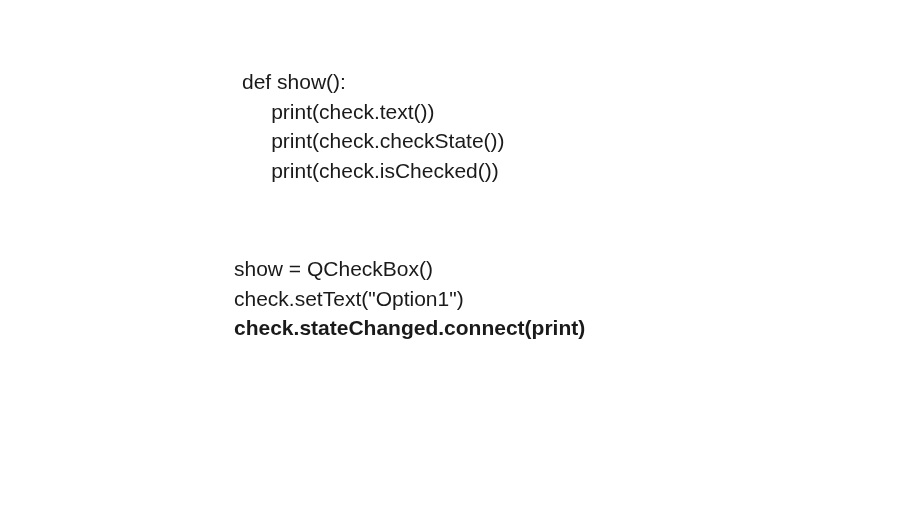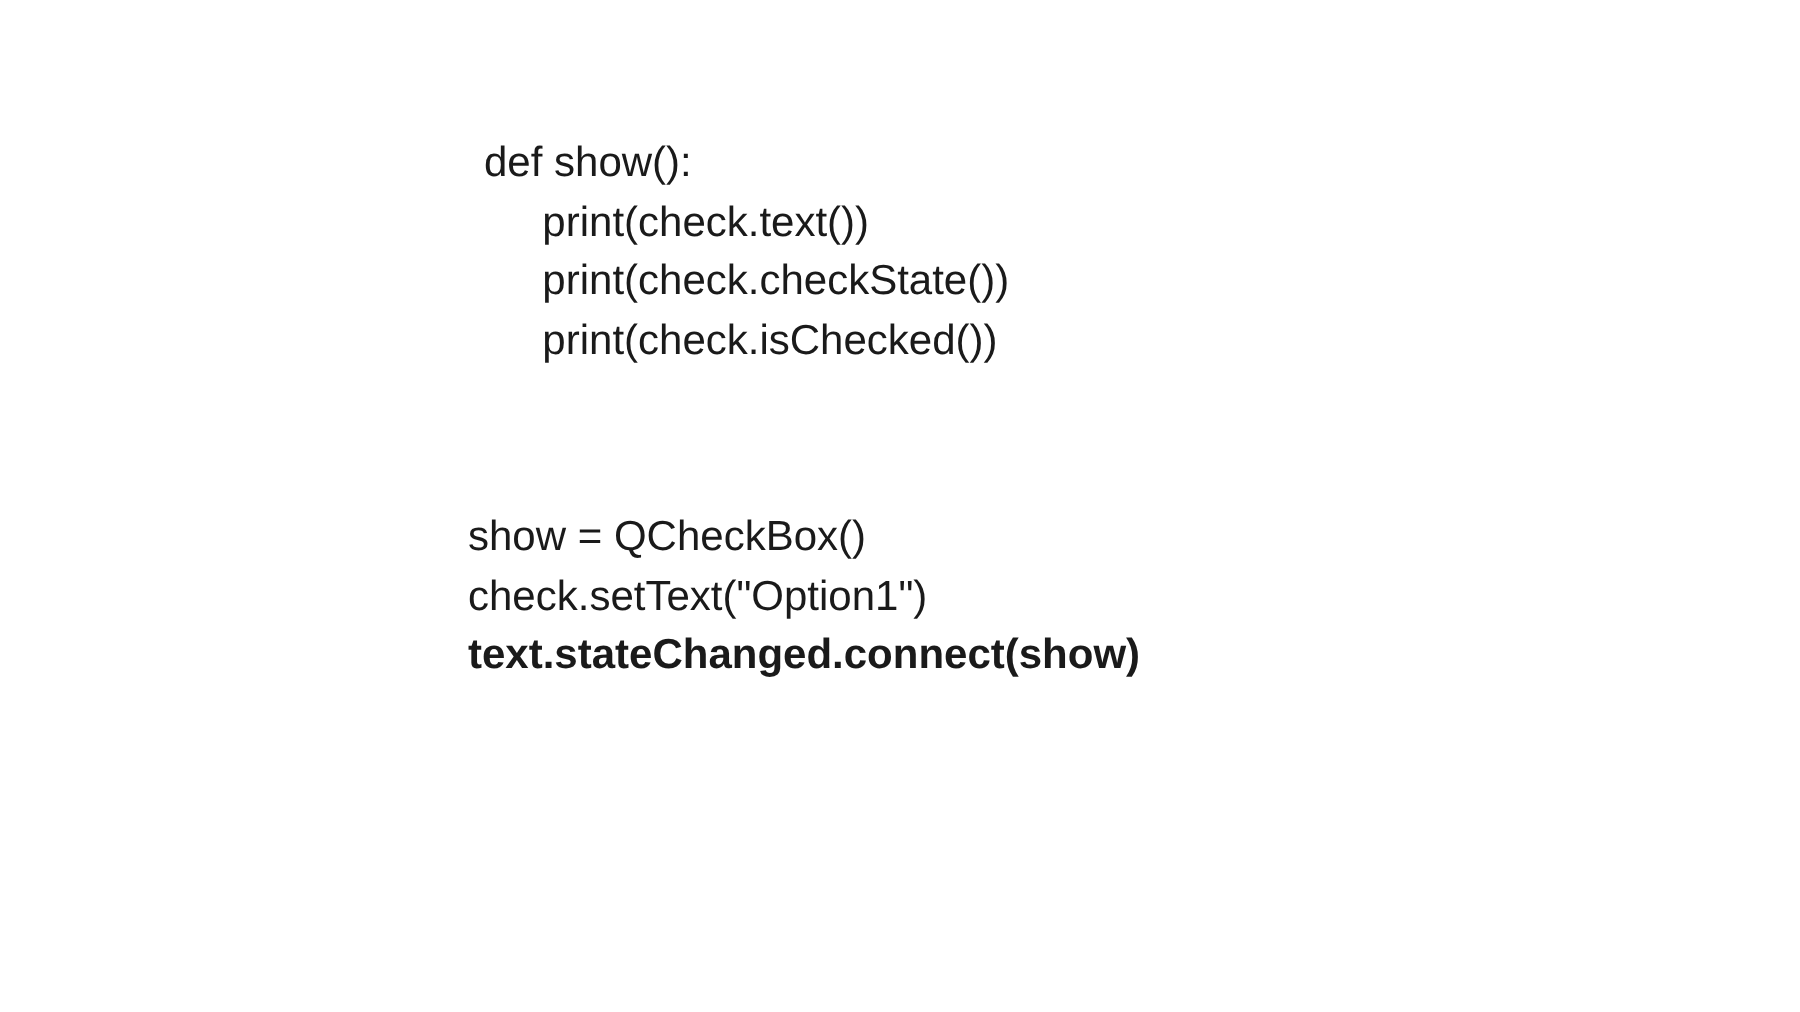--- a/index.html
+++ b/index.html
@@ -39,14 +39,14 @@
 <div class="code-block block1">
 <span>def show():</span>
 <span>     print(check.text())</span>
 <span>     print(check.checkState())</span>
 <span>     print(check.isChecked())</span>
 </div>
 
 <div class="code-block block2">
 <span>show = QCheckBox()</span>
 <span>check.setText("Option1")</span>
-<span class="bold">text.stateChanged.connect(show)</span>
+<span class="bold">check.stateChanged.connect(print)</span>
 </div>
 
 </body></html>

